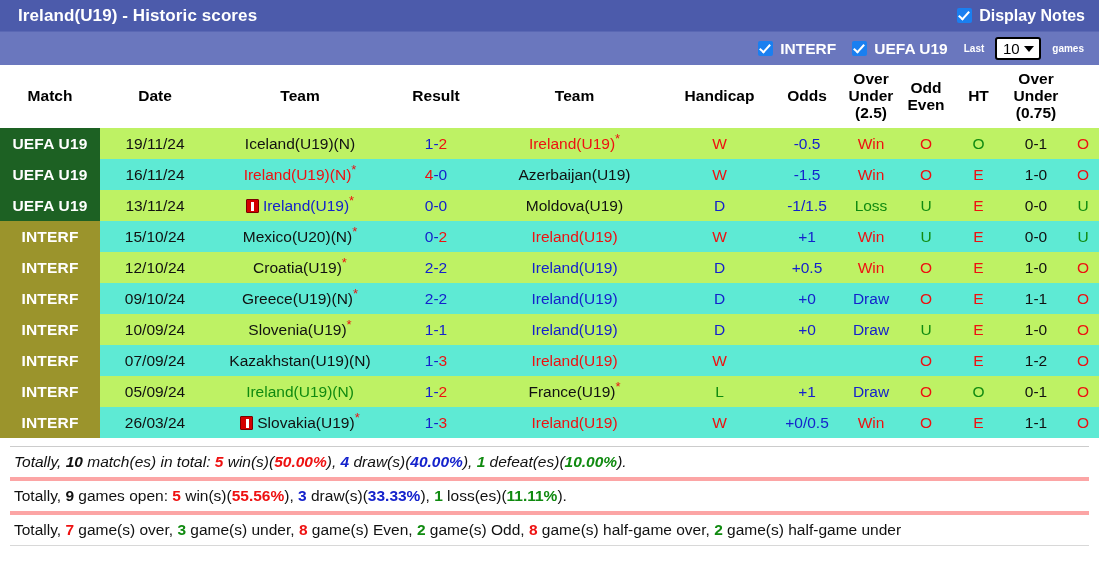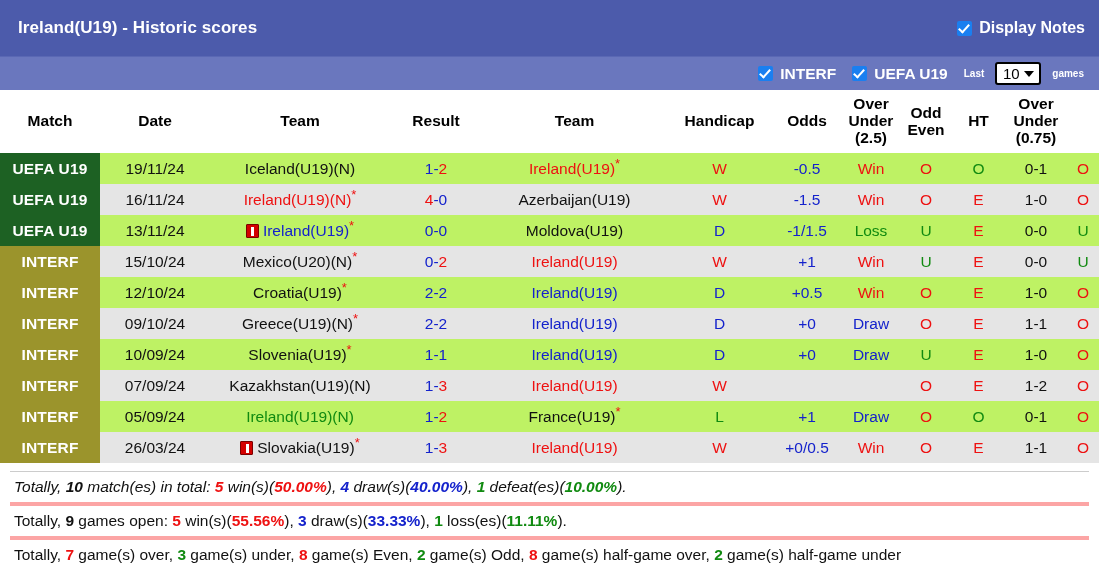--- a/index.html
+++ b/index.html
@@ -11,21 +11,21 @@
   #page {
     width: 1099px;
     height: 567px;
     position: relative;
     background: #ffffff;
     overflow: hidden;
   }
 
   
   .titlebar {
-    height: 57px;
+    height: 32px;
     background: #4c5bab;
     display: flex;
     align-items: center;
     justify-content: space-between;
     padding: 0 14px 0 18px;
     border-bottom: 1px solid #5a68b4;
   }
   .title-text {
     color: #ffffff;
     font-size: 17px;
@@ -131,21 +131,21 @@
   table.scores tbody td {
     height: 31px;
     font-size: 15.5px;
     text-align: center;
     vertical-align: middle;
     padding: 0 3px;
     white-space: nowrap;
     overflow: hidden;
   }
   tr.r-even td { background: #bef264; }
-  tr.r-odd  td { background: #e5e5e5; }
+  tr.r-odd  td { background: #5eead4; }
 
   td.league {
     color: #ffffff;
     font-weight: bold;
     font-size: 15.5px;
     letter-spacing: .2px;
   }
   tr.r-even td.league, tr.r-odd td.league { background: inherit; }
   td.lg-uefa   { background: #1d6123 !important; }
   td.lg-interf { background: #9b942c !important; }

